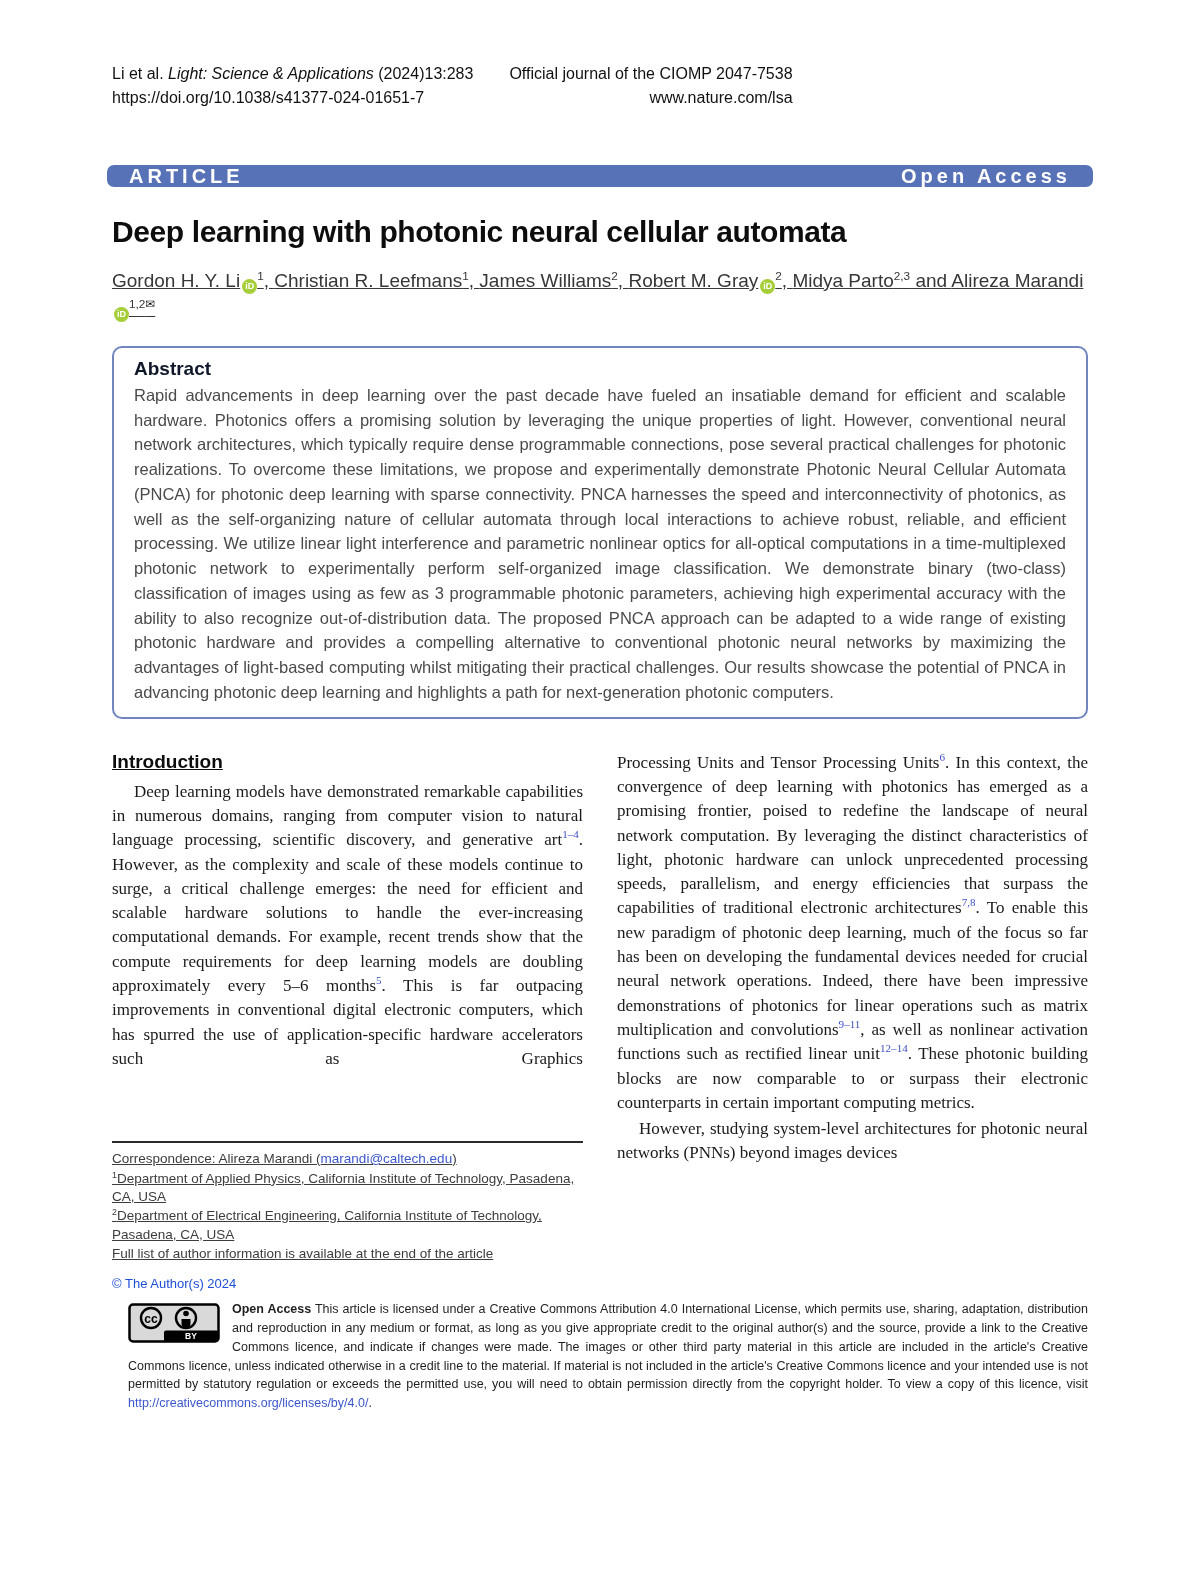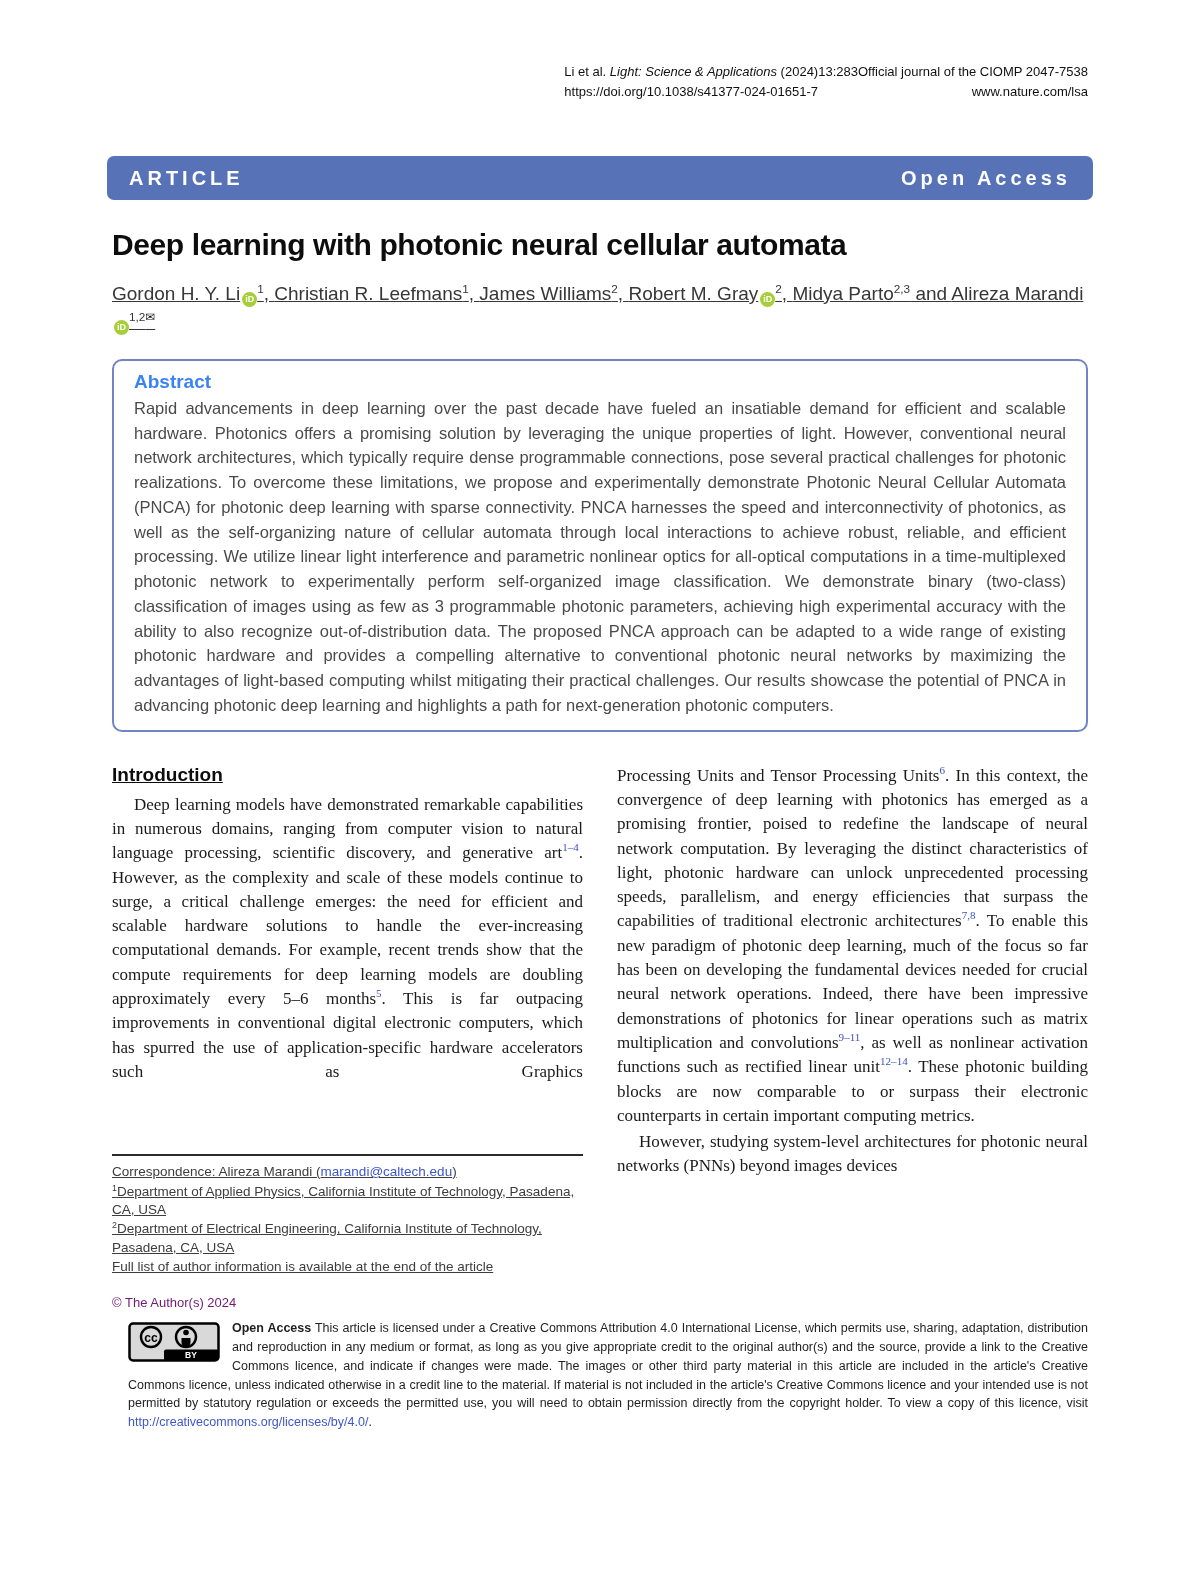--- a/index.html
+++ b/index.html
@@ -2,64 +2,64 @@
 <html><head>
 <meta charset="utf-8">
 <style>
   html,body { margin:0; padding:0; background:#ffffff; }
   .page {
     width:1200px; height:1593px; box-sizing:border-box;
     padding:62px 112px 30px 112px; position:relative; overflow:hidden;
     background:#ffffff; font-family:"Liberation Sans", sans-serif; color:#000;
   }
   
-  .hdr { display:flex; justify-content:flex-end; font-size:13px; line-height:1.5; color:#111; }
+  .hdr { display:flex; justify-content:flex-start; font-size:16px; line-height:1.5; color:#111;gap:36px; }
   .hdr .right { text-align:right; }
   
   .banner {
-    margin:55px -5px 0 -5px; height:44px; border-radius:7px;
+    margin:55px -5px 0 -5px; height:22px; border-radius:7px;
     display:flex; justify-content:space-between; align-items:center;
     padding:0 22px; color:#fff; font-weight:bold; font-size:20px; letter-spacing:4px;
   }
   
   .title { margin-top:25px; font-size:30px; line-height:1.33; font-weight:600; letter-spacing:-0.4px; color:#0d0d0d; }
   
   .authors { margin-top:15px; font-size:19px; line-height:1.5; color:#373737;text-decoration:underline; }
   .authors sup { font-size:0.62em; }
   .orcid {
     display:inline-block; width:15px; height:15px; border-radius:50%;
     background:#a6ce39; color:#fff; font-size:9px; font-weight:bold;
     text-align:center; line-height:15px; margin-left:2px; vertical-align:-2px;
   }
   .envelope { font-size:0.72em; color:#111; }
   
   .abstract {
     margin-top:22px; border:2px solid #7186c0; border-radius:10px;
     padding:8px 20px 12px 20px;
   }
-  .abs-h { font-size:19px; font-weight:bold; color:#3b82f6; margin:2px 0 3px 0; }
+  .abs-h { font-size:19px; font-weight:bold; color:#0f172a; margin:2px 0 3px 0; }
   .abs-t { font-size:16.5px; line-height:1.5; color:#4a4a4a; text-align:justify; }
   
   .cols { margin-top:32px; display:flex; gap:34px; }
   .col { width:471px; display:flex; flex-direction:column; }
   .sec-h { font-size:19px; font-weight:bold; color:#0d0d0d; margin:0 0 7px 0; font-family:"Liberation Sans", sans-serif;text-decoration:underline; }
   .body-t { font-family:"Liberation Serif", serif; font-size:17px; line-height:1.43; text-align:justify; color:#1a1a1a; }
   .stretch-last { text-align-last:justify; }
   .indent { text-indent:22px; }
   .p2 { margin-top:2px; }
   sup.ref { color:#3b4ec4; font-size:0.65em; line-height:0; }
   sup { line-height:0; }
   .link { color:#3c57cc; cursor:pointer; }
   
   .footnotes { margin-top:70px; border-top:2px solid #2b2b2b; padding-top:7px;
     font-size:13.5px; line-height:1.36; color:#3d3d3d; }
   .footnotes div { margin:0 0 1px 0;text-decoration:underline; }
   .footnotes sup { font-size:0.65em; }
   
-  .copyright { margin-top:18px; font-size:13px; color:#701a75; }
+  .copyright { margin-top:12px; font-size:13px; color:#1d4ed8; }
   .license { margin-top:9px; font-size:12.5px; line-height:1.5; color:#1f1f1f; text-align:justify;margin-left:16px; }
   .cc-badge { float:left; width:92px; height:40px; margin:3px 12px 1px 0; }
   b { font-weight:bold; }
   i { font-style:italic; }
 </style>
 </head>
 <body>
 
 <div class="page">
 

